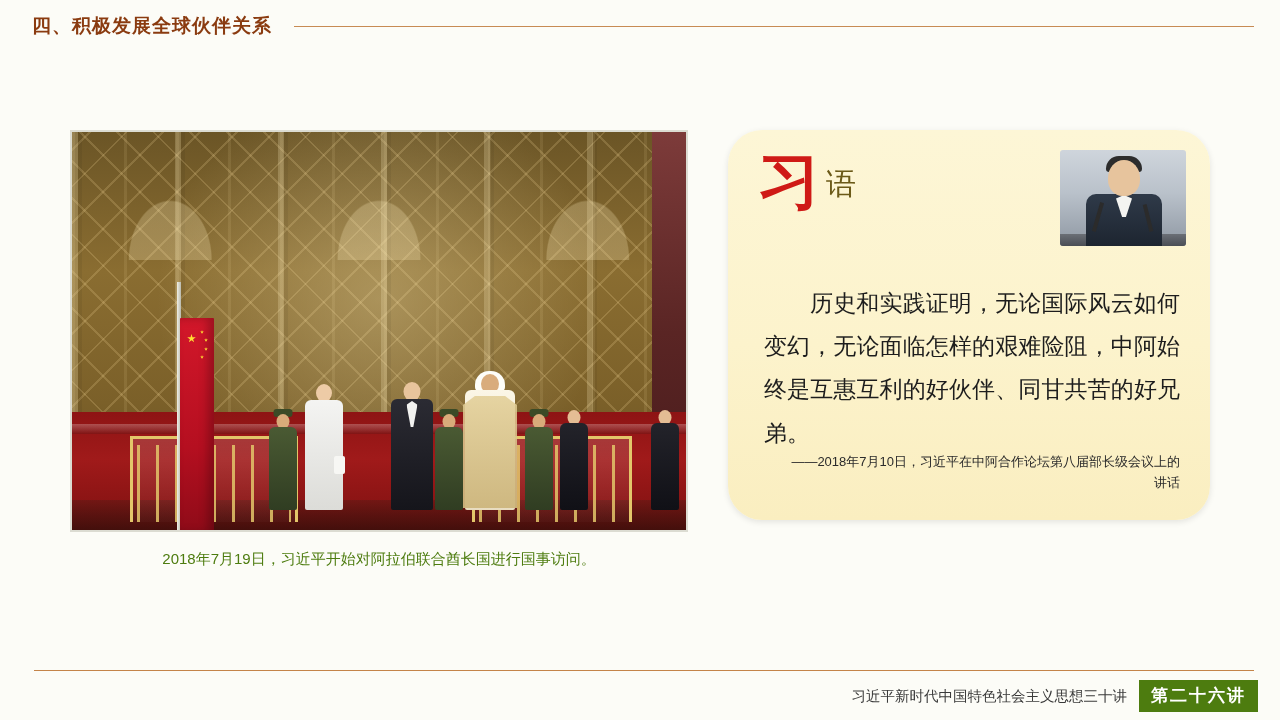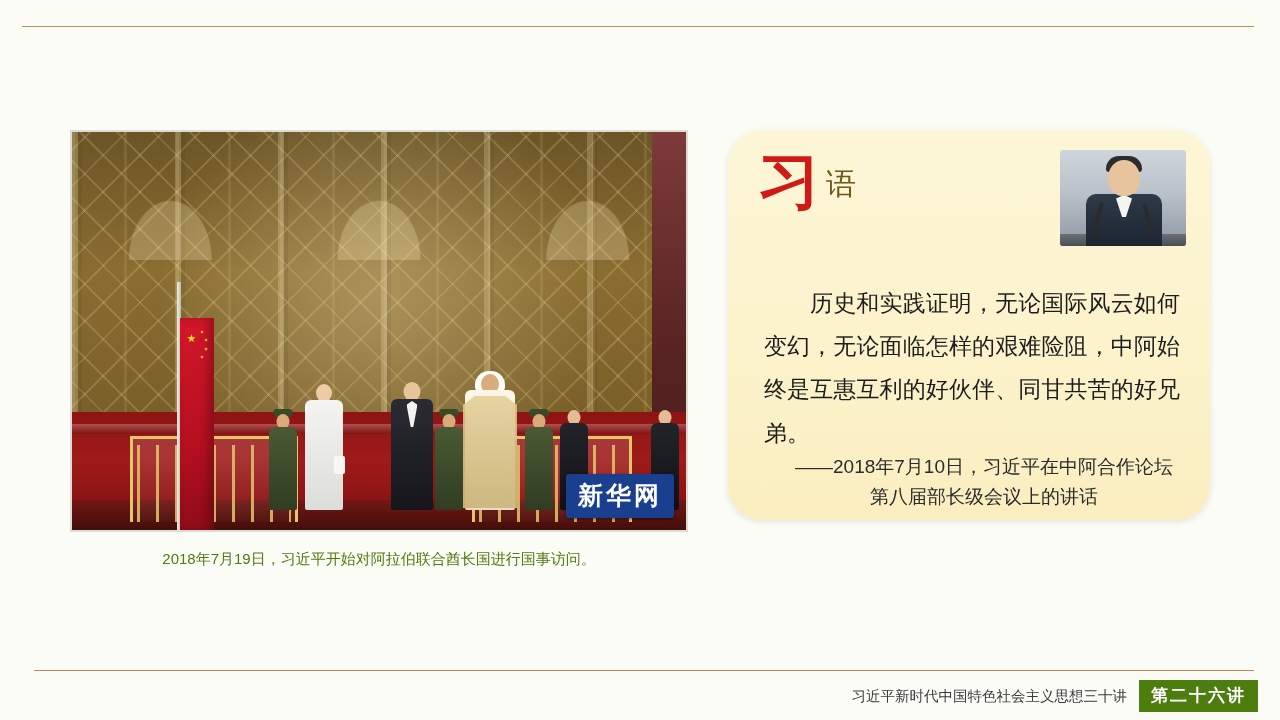--- a/index.html
+++ b/index.html
@@ -240,24 +240,24 @@
     font-family: Liberation Sans, sans-serif;
     font-size: 23px;
     line-height: 1.88;
     color: #1d1d1d;
     text-align: justify;
     text-indent: 2em;
   }
   .quote-src {
     position: absolute;
     left: 60px; right: 30px; top: 322px;
-    font-size: 19px;
+    font-size: 13px;
     line-height: 1.6;
     color: #2b2b2b;
-    text-align: center;
+    text-align: right;
   }
 
   
   .footer {
     position: absolute;
     left: 4px; bottom: 0; width: 100%; height: 56px; text-decoration: underline;
   }
   .footer-rule {
     position: absolute; left: 30px; right: 30px; top: 6px;
     border-top: 1.4px solid #b5651d;
@@ -282,20 +282,21 @@
     padding: 4px 12px 5px;
     white-space: nowrap;
   }
 </style>
 </head>
 <body>
 
 <div class="slide">
 
   <div class="header">
+    <div class="header-title">四、积极发展全球伙伴关系</div>
     <div class="header-rule"></div>
   </div>
 
   <div class="photo-wrap">
     <div class="photo">
       <div class="photo-pillars"></div>
       <div class="photo-arches"></div>
 
       <div class="marble"></div>
 
@@ -356,21 +357,20 @@
 
       <div class="person p-suit" style="left:487px">
         <div class="p-head"></div>
         <div class="p-body"></div>
       </div>
       <div class="person p-suit" style="left:578px">
         <div class="p-head"></div>
         <div class="p-body"></div>
       </div>
 
-      <div class="watermark">新华网</div>
     </div>
   </div>
 
   <div class="photo-caption">2018年7月19日，习近平开始对阿拉伯联合酋长国进行国事访问。</div>
 
   <div class="quote-card">
     <div class="quote-logo">
       <span class="xi-glyph">习</span>
       <span class="yu-glyph">语</span>
     </div>

